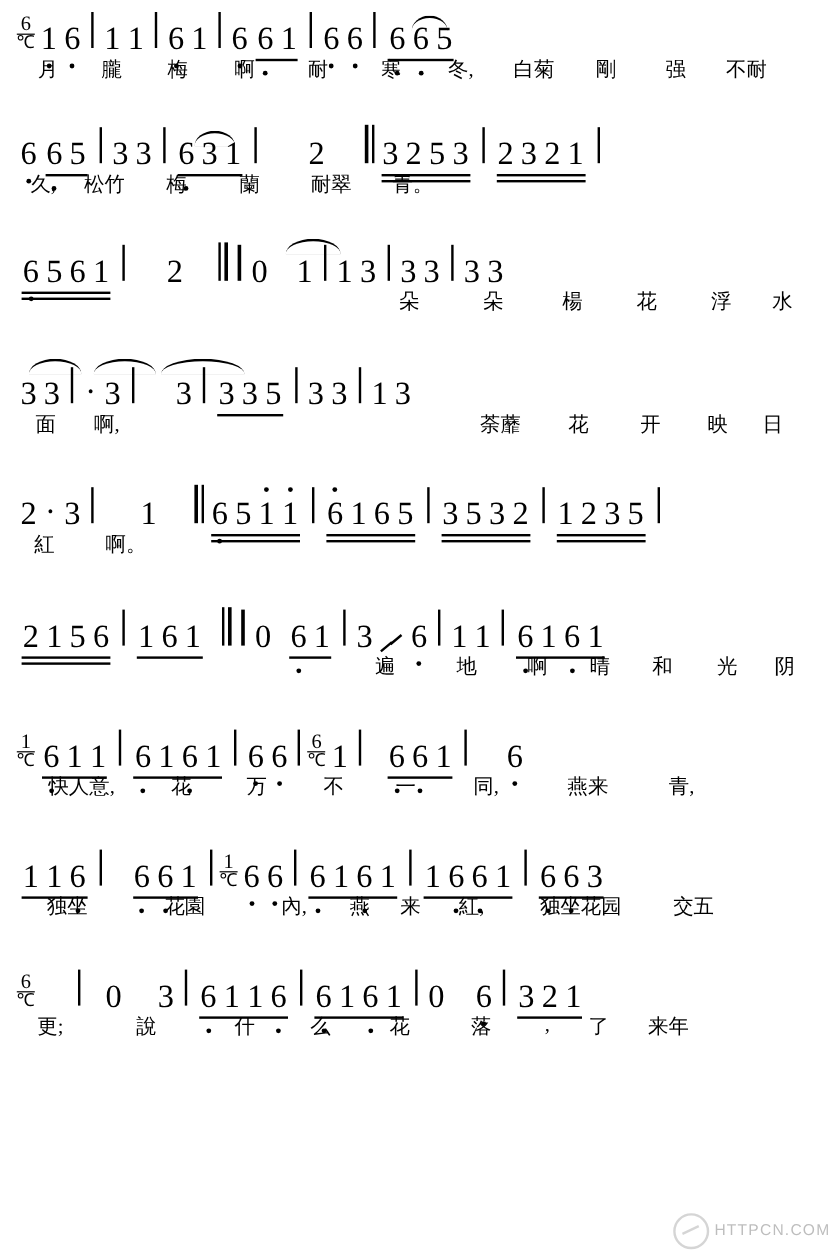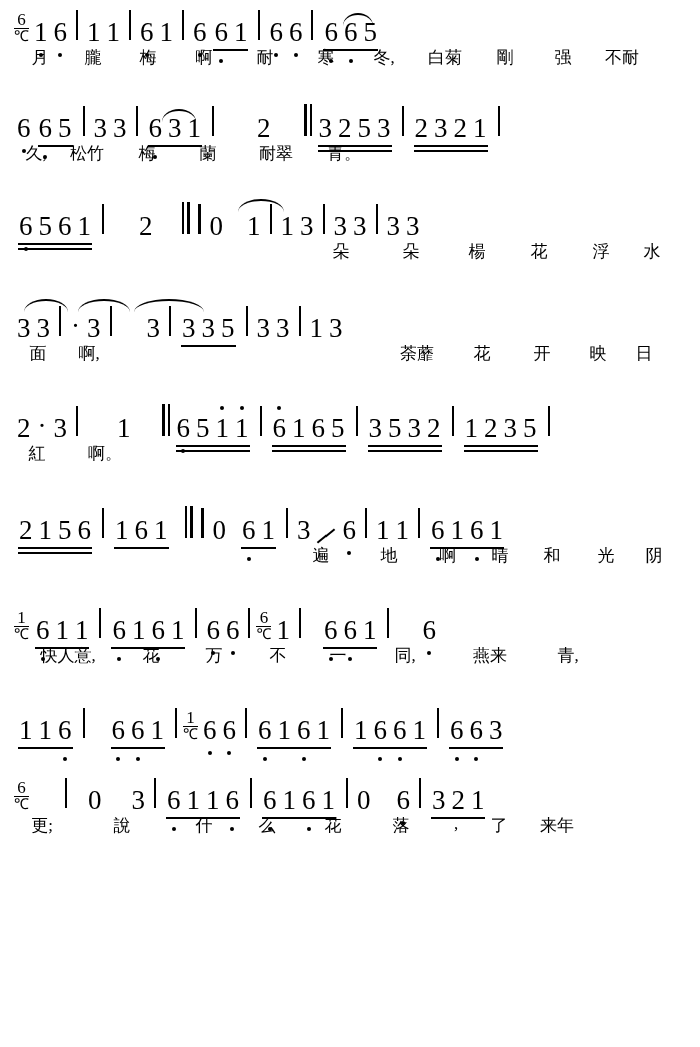--- a/index.html
+++ b/index.html
@@ -556,20 +556,30 @@
         <span class="note dotlow under-beam">6</span>
         <span class="note">1</span>
       </span>
       <span class="barline"></span>
       <span class="group u1">
         <span class="note dotlow under-beam">6</span>
         <span class="note dotlow under-beam">6</span>
         <span class="note">3</span>
       </span>
     </div>
+    <div class="lyric-row">
+      <span class="lyric" style="width:84px;">独坐</span>
+      <span class="lyric" style="width:112px;">花園</span>
+      <span class="lyric" style="width:70px;">內,</span>
+      <span class="lyric" style="width:40px;">燕</span>
+      <span class="lyric" style="width:44px;">来</span>
+      <span class="lyric" style="width:58px;">紅,</span>
+      <span class="lyric" style="width:124px;">独坐花园</span>
+      <span class="lyric" style="width:64px;">交五</span>
+    </div>
   </div>
 
   <div class="system sysblock" style="margin-top:24px;">
     <div class="notes-row">
       <span class="keysig">
         <span class="num">6</span>
         <span class="glyph">℃</span>
       </span>
       <span class="barline" style="margin-left:34px;"></span>
       <span class="note" style="margin-left:12px;">0</span>
@@ -604,14 +614,17 @@
       <span class="lyric" style="width:60px;">什</span>
       <span class="lyric" style="width:66px;">么</span>
       <span class="lyric" style="width:66px;">花</span>
       <span class="lyric" style="width:70px;">落</span>
       <span class="lyric" style="width:40px;">,</span>
       <span class="lyric" style="width:46px;">了</span>
       <span class="lyric" style="width:70px;">来年</span>
     </div>
   </div>
 
+  <div class="watermark">
+    <span class="wm-circle"></span><span>HTTPCN.COM</span>
+  </div>
 
 </div>
 
 </body></html>

